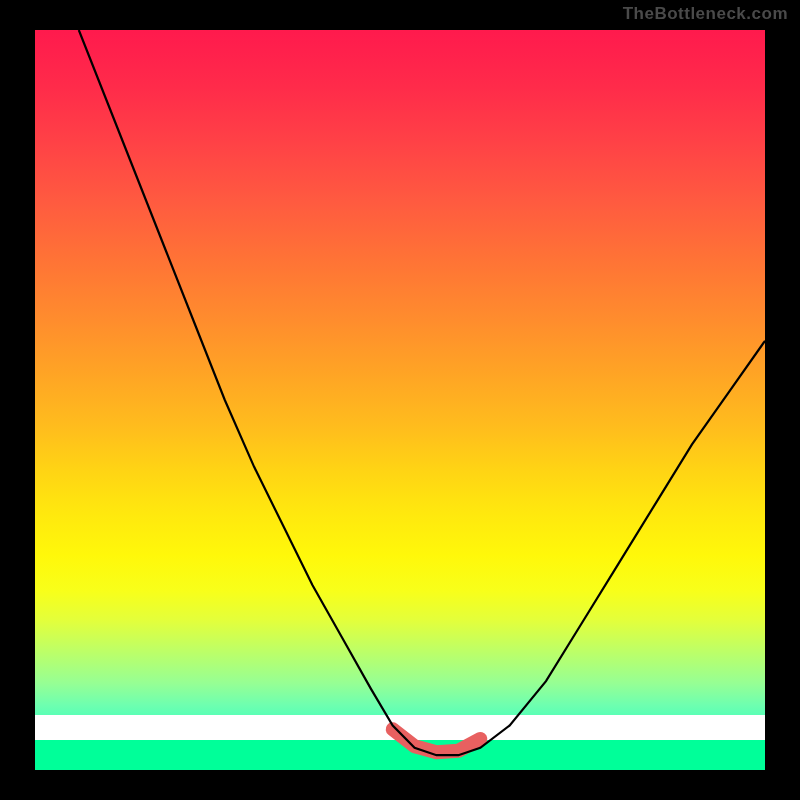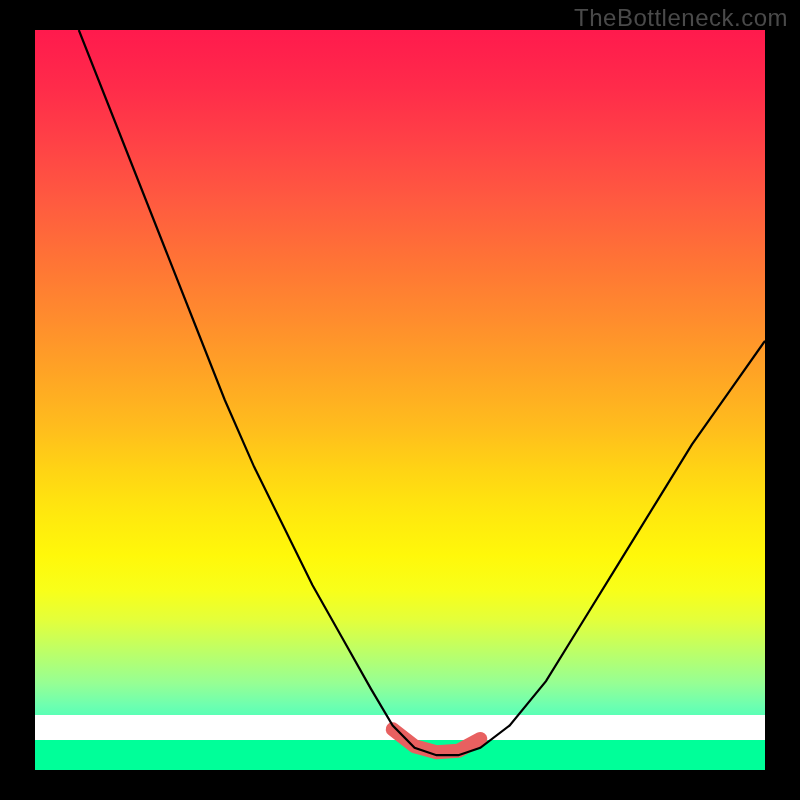--- a/index.html
+++ b/index.html
@@ -9,22 +9,22 @@
     background: #000;
     position: relative;
     overflow: hidden;
     font-family: Arial, Helvetica, sans-serif;
   }
   .header {
     position: absolute;
     top: 4px;
     right: 12px;
     color: #4a4a4a;
-    font-size: 24px;
-    font-weight: normal;
+    font-size: 17px;
+    font-weight: bold;
     z-index: 10;
     letter-spacing: 0.5px;
   }
   .plot-area {
     position: absolute;
     left: 35px;
     top: 30px;
     width: 730px;
     height: 740px;
     overflow: hidden;

